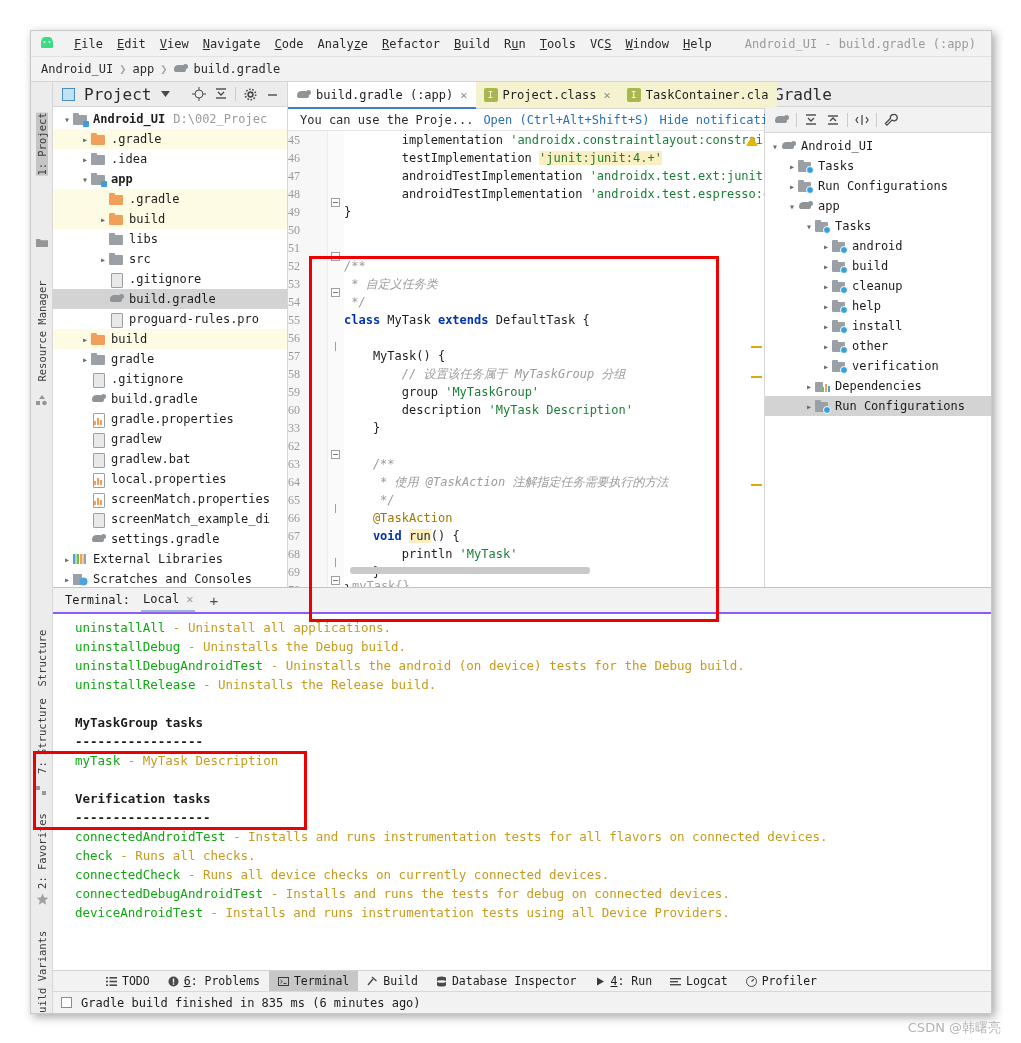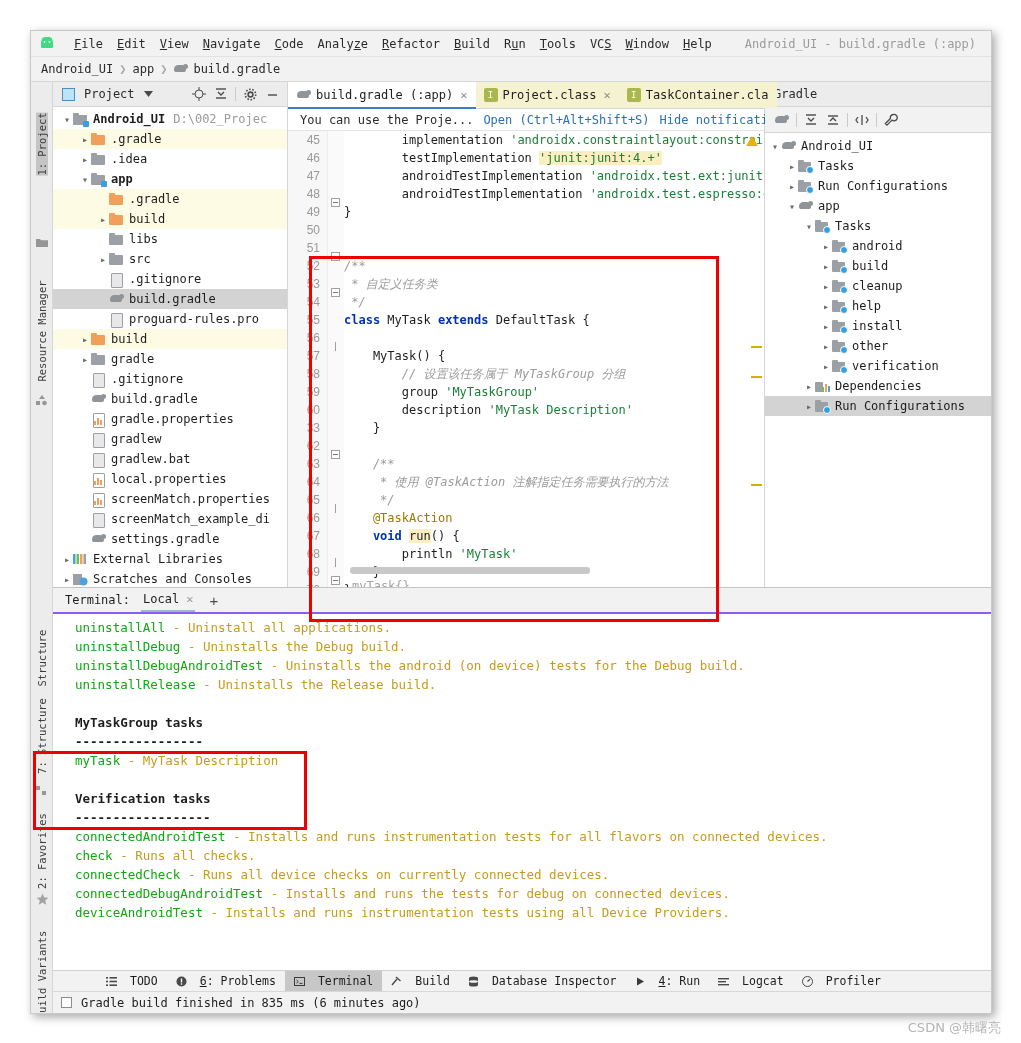--- a/index.html
+++ b/index.html
@@ -138,21 +138,21 @@
     height: 25px;
     background: #ececec;
     display: flex;
     align-items: center;
     padding: 0 4px;
     border-bottom: 1px solid #d6d6d6;
     flex: 0 0 auto;
   }
   .panel-title {
     font-family: "DejaVu Sans Mono", monospace;
-    font-size: 12px;
+    font-size: 16px;
     color: #2b2b2b;
     margin-left: 5px;
   }
   .tb-icon {
     width: 16px; height: 16px;
     margin: 0 3px;
     display: inline-flex;
     align-items: center;
     justify-content: center;
     color: #5c5c5c;
@@ -295,23 +295,23 @@
     flex: 1 1 auto;
     position: relative;
     overflow: hidden;
     background: #ffffff;
   }
   .gutter {
     position:absolute; left:0; top:0; bottom:0; width:40px;
     background:#f7f7f7; border-right:1px solid #ededed;
   }
   .gutter .ln {
-    height:18px; line-height:18px; text-align:right;
+    height:18px; line-height:18px; 
     padding-right:7px;
-    font-family:Liberation Sans, sans-serif;
+    font-family:Liberation Serif, serif;
     font-size:12px; color:#999999;
   }
   .fold-col { position:absolute; left:40px; top:0; bottom:0; width:16px; background:#fafafa;}
   .fold {
     position:absolute; left:3px; width:9px; height:9px;
     border:1px solid #a0a0a0; background:#fff;
   }
   .fold.minus::after{
     content:""; position:absolute; left:1px; top:3px; width:5px; height:1px; background:#7a7a7a;
   }
@@ -423,21 +423,20 @@
   .t-bold { color:#1d1d1d; font-weight:bold; }
   
   .toolbtns{
     height:21px; background:#f2f2f2; border-top:1px solid #d0d0d0;
     display:flex; align-items:center; padding-left:44px; flex:0 0 auto;
   }
   .tbtn{
     display:flex; align-items:center; padding:0 9px; height:21px;
     font-family:"DejaVu Sans Mono", monospace; font-size:11.5px; color:#1d1d1d;
     white-space:nowrap;
-    gap:8px;
   }
   .tbtn.active{ background:#c7c7c7; }
   .tbtn .ic{ margin-right:5px; display:inline-flex; color:#4a4a4a; }
   
   .statusbar{
     height:22px; background:#f2f2f2; border-top:1px solid #d8d8d8;
     display:flex; align-items:center; padding-left:8px; flex:0 0 auto;
     font-family:"DejaVu Sans Mono", monospace; font-size:12px; color:#1d1d1d;
   }
   .status-sq{

